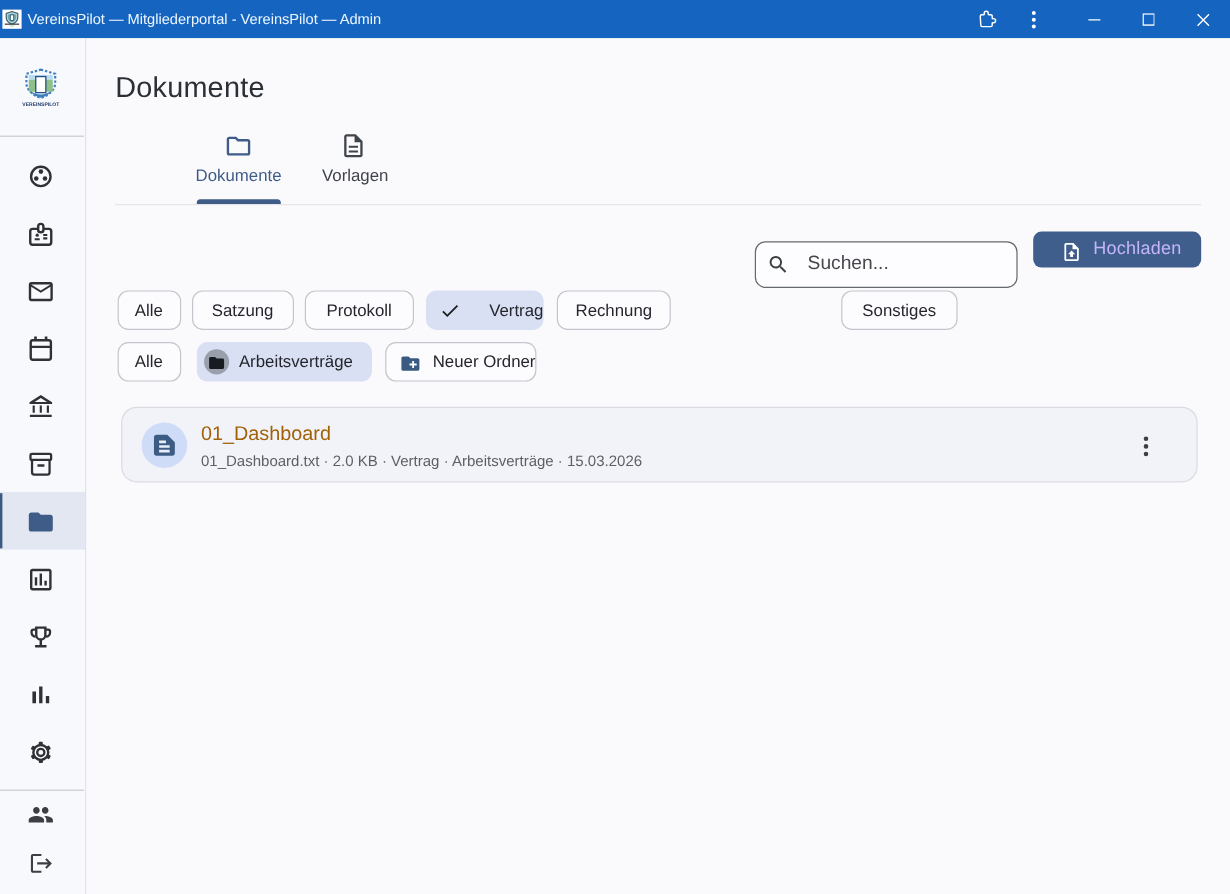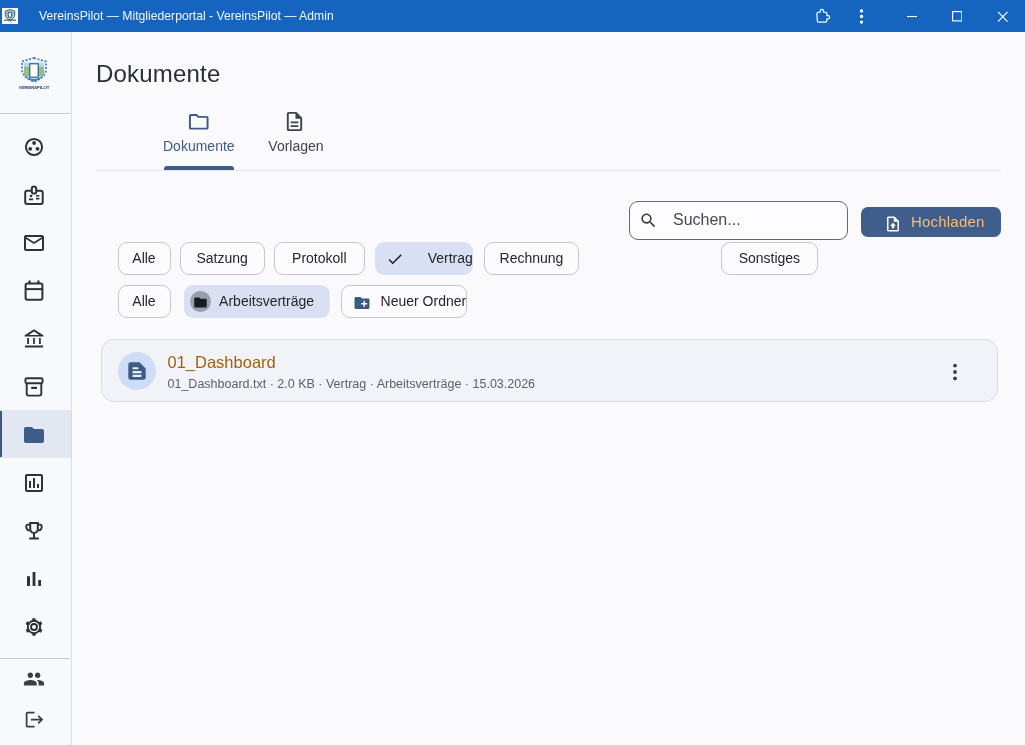--- a/index.html
+++ b/index.html
@@ -1,38 +1,38 @@
 <!DOCTYPE html>
 <html><head>
 <meta charset="utf-8">
 <style>
 * { margin:0; padding:0; box-sizing:border-box; }
 html,body { width:1025px; height:745px; overflow:hidden; font-family:"Liberation Sans", sans-serif; }
 body { position:relative; background:#fafafd; }
 svg { position:absolute; display:block; }
 .titlebar { position:absolute; left:0; top:0; width:1025px; height:32px; background:#1565c0; }
 .fav { position:absolute; left:2px; top:8px; width:16px; height:16px; background:#fff; }
-.apptitle { position:absolute; left:23px; top:0; height:32px; line-height:33px; color:#eef6ff; font-size:12.2px;margin-left:16px; }
+.apptitle { position:absolute; left:23px; top:0; height:32px; line-height:33px; color:#eef6ff; font-size:12.2px; }
 .sidebar { position:absolute; left:0; top:32px; width:72px; height:713px; background:#f8f9fc; border-right:1px solid #dcdce2; }
 .sb-div { position:absolute; left:0; width:70px; height:1px; background:#c9cacf; }
 .sel-band { position:absolute; left:0; top:378px; width:71px; height:48px; background:#e2e7f1; }
 .sel-bar { position:absolute; left:0; top:379px; width:2px; height:46px; background:#3b5a82; }
 .content { position:absolute; left:72px; top:32px; width:953px; height:713px; background:#fafafd; }
 h1 { position:absolute; left:24px; top:27.5px; font-size:24px; font-weight:400; color:#2b2f36; letter-spacing:0.2px;}
 .tab { position:absolute; top:73px; height:65px; }
 .tab .lbl { position:absolute; top:33px; width:100%; text-align:center; font-size:14px; }
 .tab1 { left:91px; width:71px; color:#3e5c87; }
 .tab2 { left:180px; width:88px; color:#3f434a; }
 .tabline { position:absolute; left:24px; top:138px; width:905px; height:1px; background:#e4e4e9; }
 .indicator { position:absolute; left:91.5px; top:134px; width:70px; height:4px; background:#3e5c87; border-radius:3px 3px 0 0; }
 .search { position:absolute; left:557px; top:169px; width:219px; height:39px; border:1.3px solid #65686e; border-radius:9px; background:#fdfdff; }
 .search .ph { position:absolute; left:43px; top:9px; font-size:16px; color:#46484d; }
-.upbtn { position:absolute; left:789px; top:175px; width:140px; height:30px; background:#3f5e8c; border-radius:7px; color:#fdba74; }
+.upbtn { position:absolute; left:789px; top:161px; width:140px; height:30px; background:#3f5e8c; border-radius:7px; color:#c4b5fd; }
 .upbtn .lbl { position:absolute; left:50px; top:6px; font-size:15px; font-weight:500; letter-spacing:0.2px; }
-.chip { position:absolute; height:33px; border:1px solid #c4c6cd; border-radius:9px; background:#fcfcff; font-size:14px; color:#24262c; line-height:31px; text-align:center;margin-left:20px; }
+.chip { position:absolute; height:33px; border:1px solid #c4c6cd; border-radius:9px; background:#fcfcff; font-size:14px; color:#24262c; line-height:31px; text-align:center; }
 .chipsel { border:none; background:#d9e0f3; line-height:33px; }
 .row1 { top:210px; }
 .row2 { top:253px; }
 .card { position:absolute; left:29px; top:307px; width:897px; height:63px; background:#f2f3f9; border:1px solid #d9dae2; border-radius:13px; }
 .avatar { position:absolute; left:16px; top:12px; width:38px; height:38px; border-radius:50%; background:#cfdcf7; }
 .ft { position:absolute; left:65.5px; top:13px; font-size:16.5px; color:#a16207; }
 .fs { position:absolute; left:65.5px; top:37px; font-size:12.5px; color:#5c5f66; }
 </style>
 </head>
 <body>

